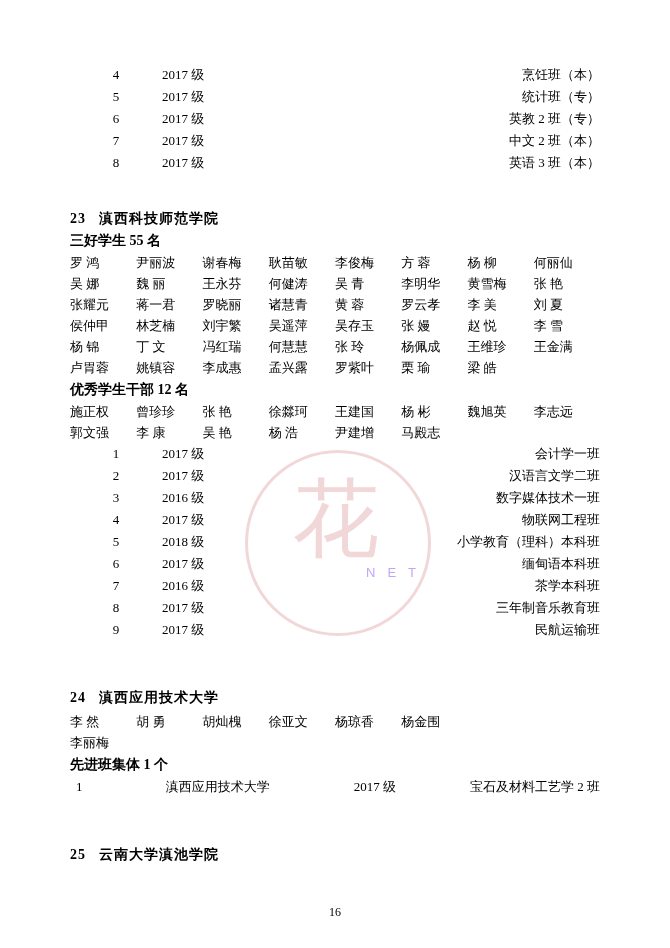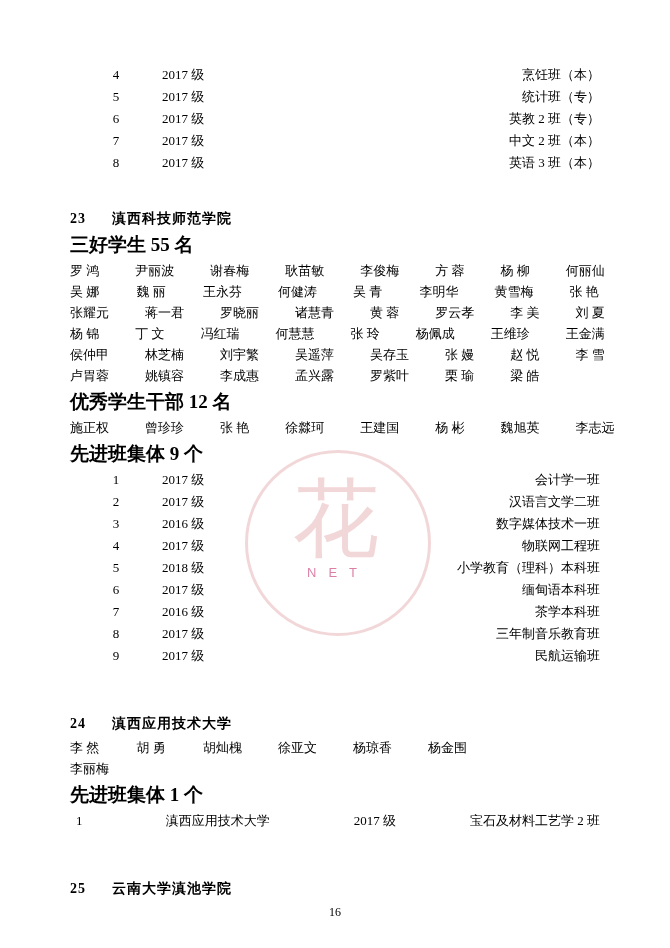--- a/index.html
+++ b/index.html
@@ -39,24 +39,24 @@
     font-size: 86px;
     color: #e8b7bb;
     font-family: "DejaVu Serif", serif;
     letter-spacing: 4px;
   }
   .watermark .wm-sub {
     position: absolute;
     left: 0;
     top: 112px;
     width: 180px;
-    text-align: center;
+    text-align: right;
     font-size: 13px;
     letter-spacing: 12px;
-    color: #be185d;
+    color: #8b5cf6;
     font-family: "Liberation Sans", sans-serif;
   }
   .body-area {
     position: relative;
     z-index: 2;
     padding: 64px 70px 0 70px;
   }
 
   
   .numtable {
@@ -73,35 +73,34 @@
   .col-idx { width: 92px; text-align: center; }
   .col-year { width: 150px; text-align: left; padding-left: 16px; }
   .col-cls { text-align: right; padding-left: 64px; }
 
   .sec-head {
     font-weight: bold;
     font-size: 14px;
     margin: 22px 0 4px 0;
     letter-spacing: 1px;
   }
-  .sec-head .num { margin-right: 26px; }
+  .sec-head .num { margin-right: 13px; }
   .sub-head {
     font-weight: bold;
-    font-size: 19px;
+    font-size: 14px;
     margin: 3px 0 2px 0;
   }
   .names {
     font-size: 13px;
     line-height: 21px;
   }
   .names .row {
     display: flex;
     width: 100%;
     white-space: nowrap;
-    gap: 36px;
   }
   .names .row span {
     flex: 1 1 0;
     text-align: left;
   }
   .names .row.free span {
     flex: 0 0 auto;
     margin-right: 38px;
   }
   .gap-m { height: 14px; }
@@ -192,40 +191,40 @@
         <span>张耀元</span>
         <span>蒋一君</span>
         <span>罗晓丽</span>
         <span>诸慧青</span>
         <span>黄 蓉</span>
         <span>罗云孝</span>
         <span>李 美</span>
         <span>刘 夏</span>
       </div>
       <div class="row">
+        <span>侯仲甲</span>
+        <span>林芝楠</span>
+        <span>刘宇繁</span>
+        <span>吴遥萍</span>
+        <span>吴存玉</span>
+        <span>张 嫚</span>
+        <span>赵 悦</span>
+        <span>李 雪</span>
+      </div>
+      <div class="row">
         <span>杨 锦</span>
         <span>丁 文</span>
         <span>冯红瑞</span>
         <span>何慧慧</span>
         <span>张 玲</span>
         <span>杨佩成</span>
         <span>王维珍</span>
         <span>王金满</span>
       </div>
       <div class="row">
-        <span>侯仲甲</span>
-        <span>林芝楠</span>
-        <span>刘宇繁</span>
-        <span>吴遥萍</span>
-        <span>吴存玉</span>
-        <span>张 嫚</span>
-        <span>赵 悦</span>
-        <span>李 雪</span>
-      </div>
-      <div class="row">
         <span>卢胃蓉</span>
         <span>姚镇容</span>
         <span>李成惠</span>
         <span>孟兴露</span>
         <span>罗紫叶</span>
         <span>栗 瑜</span>
         <span>梁 皓</span>
         <span></span>
       </div>
     </div>
@@ -235,23 +234,32 @@
       <div class="row">
         <span>施正权</span>
         <span>曾珍珍</span>
         <span>张 艳</span>
         <span>徐㵘珂</span>
         <span>王建国</span>
         <span>杨 彬</span>
         <span>魏旭英</span>
         <span>李志远</span>
       </div>
-    </div>
-
-    <div class="sub-head">先进班集体 9 个</div>
+      <div class="row">
+        <span>郭文强</span>
+        <span>李 康</span>
+        <span>吴 艳</span>
+        <span>杨 浩</span>
+        <span>尹建增</span>
+        <span>马殿志</span>
+        <span></span>
+        <span></span>
+      </div>
+    </div>
+
     <table class="numtable">
       <tbody>
         <tr>
           <td class="col-idx">1</td>
           <td class="col-year">2017 级</td>
           <td class="col-cls">会计学一班</td>
         </tr>
         <tr>
           <td class="col-idx">2</td>
           <td class="col-year">2017 级</td>

